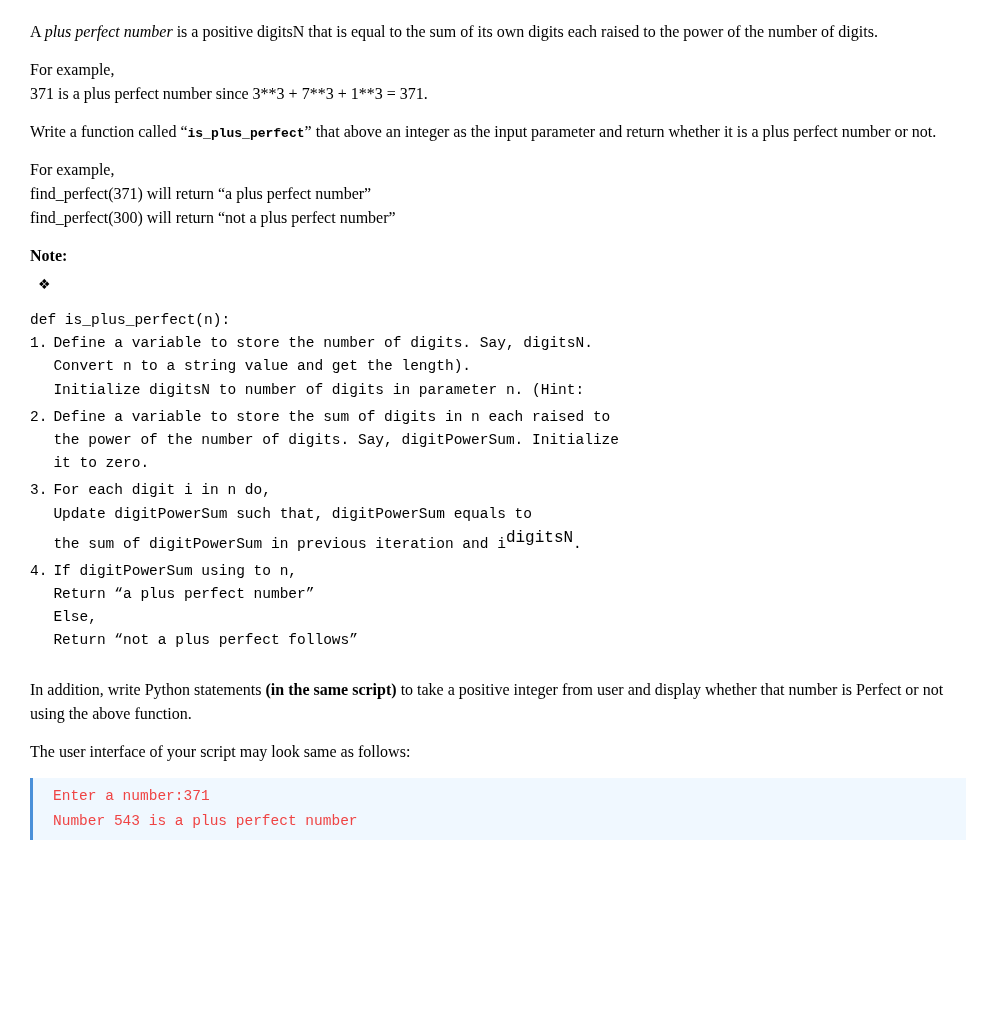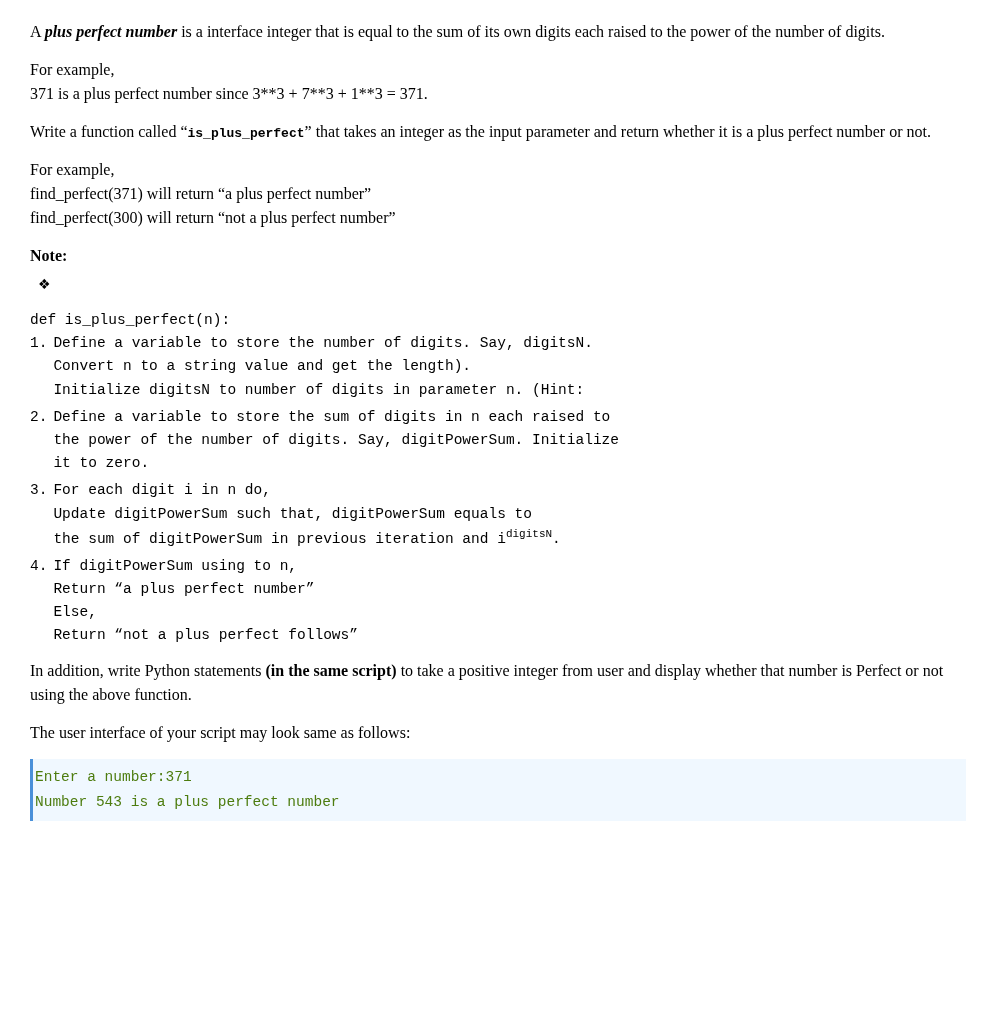--- a/index.html
+++ b/index.html
@@ -13,21 +13,21 @@
       color: #000;
       background: #fff;
       padding: 20px 30px;
       line-height: 1.5;
       max-width: 996px;
     }
     .paragraph {
       margin-bottom: 14px;
     }
     .bold { font-weight: bold; }
-    .bold-italic { font-weight: bold; font-style: italic; }
+    .bold-italic { font-weight: normal; font-style: italic; }
     .mono {
       font-family: "Courier New", Courier, monospace;
       font-size: 13px;
     }
     .section-title {
       font-weight: bold;
       margin-bottom: 4px;
     }
     .note-item {
       display: flex;
@@ -36,37 +36,37 @@
       margin-left: 8px;
     }
     .diamond {
       font-size: 14px;
       margin-top: 2px;
       flex-shrink: 0;
     }
     .code-block {
       font-family: "Courier New", Courier, monospace;
       font-size: 14.5px;
-      margin-bottom: 12px;
+      margin-bottom: 26px;
       line-height: 1.6;
     }
     .code-line {
       white-space: pre;
     }
     .superscript {
-      font-size: 11px;
+      font-size: 16px;
       vertical-align: super;
     }
     .example-box {
       border-left: 3px solid #4a90d9;
-      padding: 6px 2px;
+      padding: 6px 20px;
       background: #f0f8ff;
       font-family: "Courier New", Courier, monospace;
       font-size: 14.5px;
-      color: #4d7c0f;
+      color: #ef4444;
       margin-top: 10px;
       line-height: 1.7;
     }
     .numbered-item {
       display: flex;
       gap: 6px;
       margin-bottom: 4px;
     }
     .num-label {
       flex-shrink: 0;
@@ -76,30 +76,30 @@
     .num-content {
       font-family: "Courier New", Courier, monospace;
       font-size: 14.5px;
       line-height: 1.6;
     }
   </style>
 </head>
 <body>
 
 <div class="paragraph">
-  <span>A </span><span class="bold-italic">plus perfect number</span><span> is a interface integer that is equal to the sum of its own digits each raised to the power of the number of digits.</span>
+  <span>A </span><span class="bold-italic">plus perfect number</span><span> is a positive digitsN that is equal to the sum of its own digits each raised to the power of the number of digits.</span>
 </div>
 
 <div class="paragraph">
   <div>For example,</div>
   <div>371 is a plus perfect number since 3**3 + 7**3 + 1**3 = 371.</div>
 </div>
 
 <div class="paragraph">
-  <span>Write a function called “</span><span class="bold mono">is_plus_perfect</span><span>” that takes an integer as the input parameter and return whether it is a plus perfect number or not.</span>
+  <span>Write a function called “</span><span class="bold mono">is_plus_perfect</span><span>” that above an integer as the input parameter and return whether it is a plus perfect number or not.</span>
 </div>
 
 <div class="paragraph">
   <div>For example,</div>
   <div>find_perfect(371) will return “a plus perfect number”</div>
   <div>find_perfect(300) will return “not a plus perfect number”</div>
 </div>
 
 <div class="paragraph">
   <div class="section-title">Note:</div>

